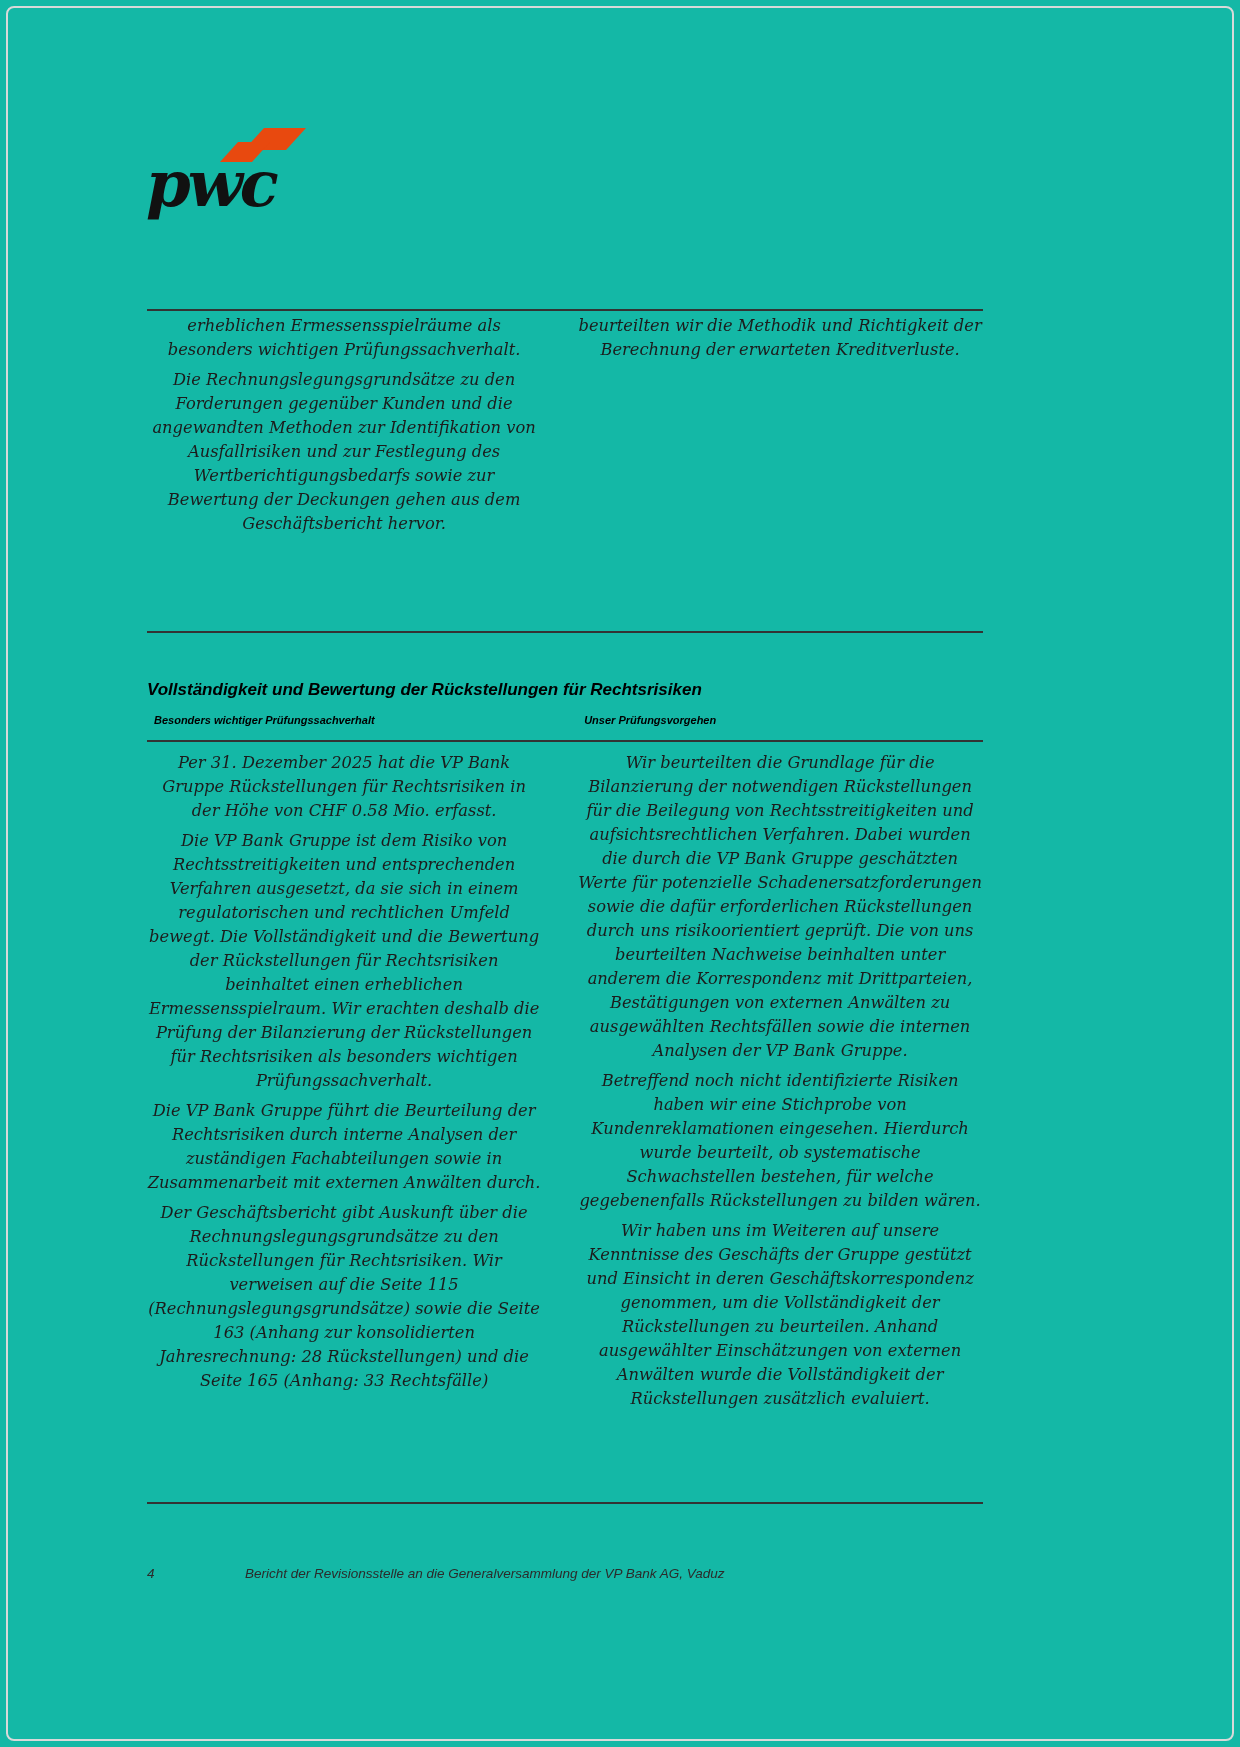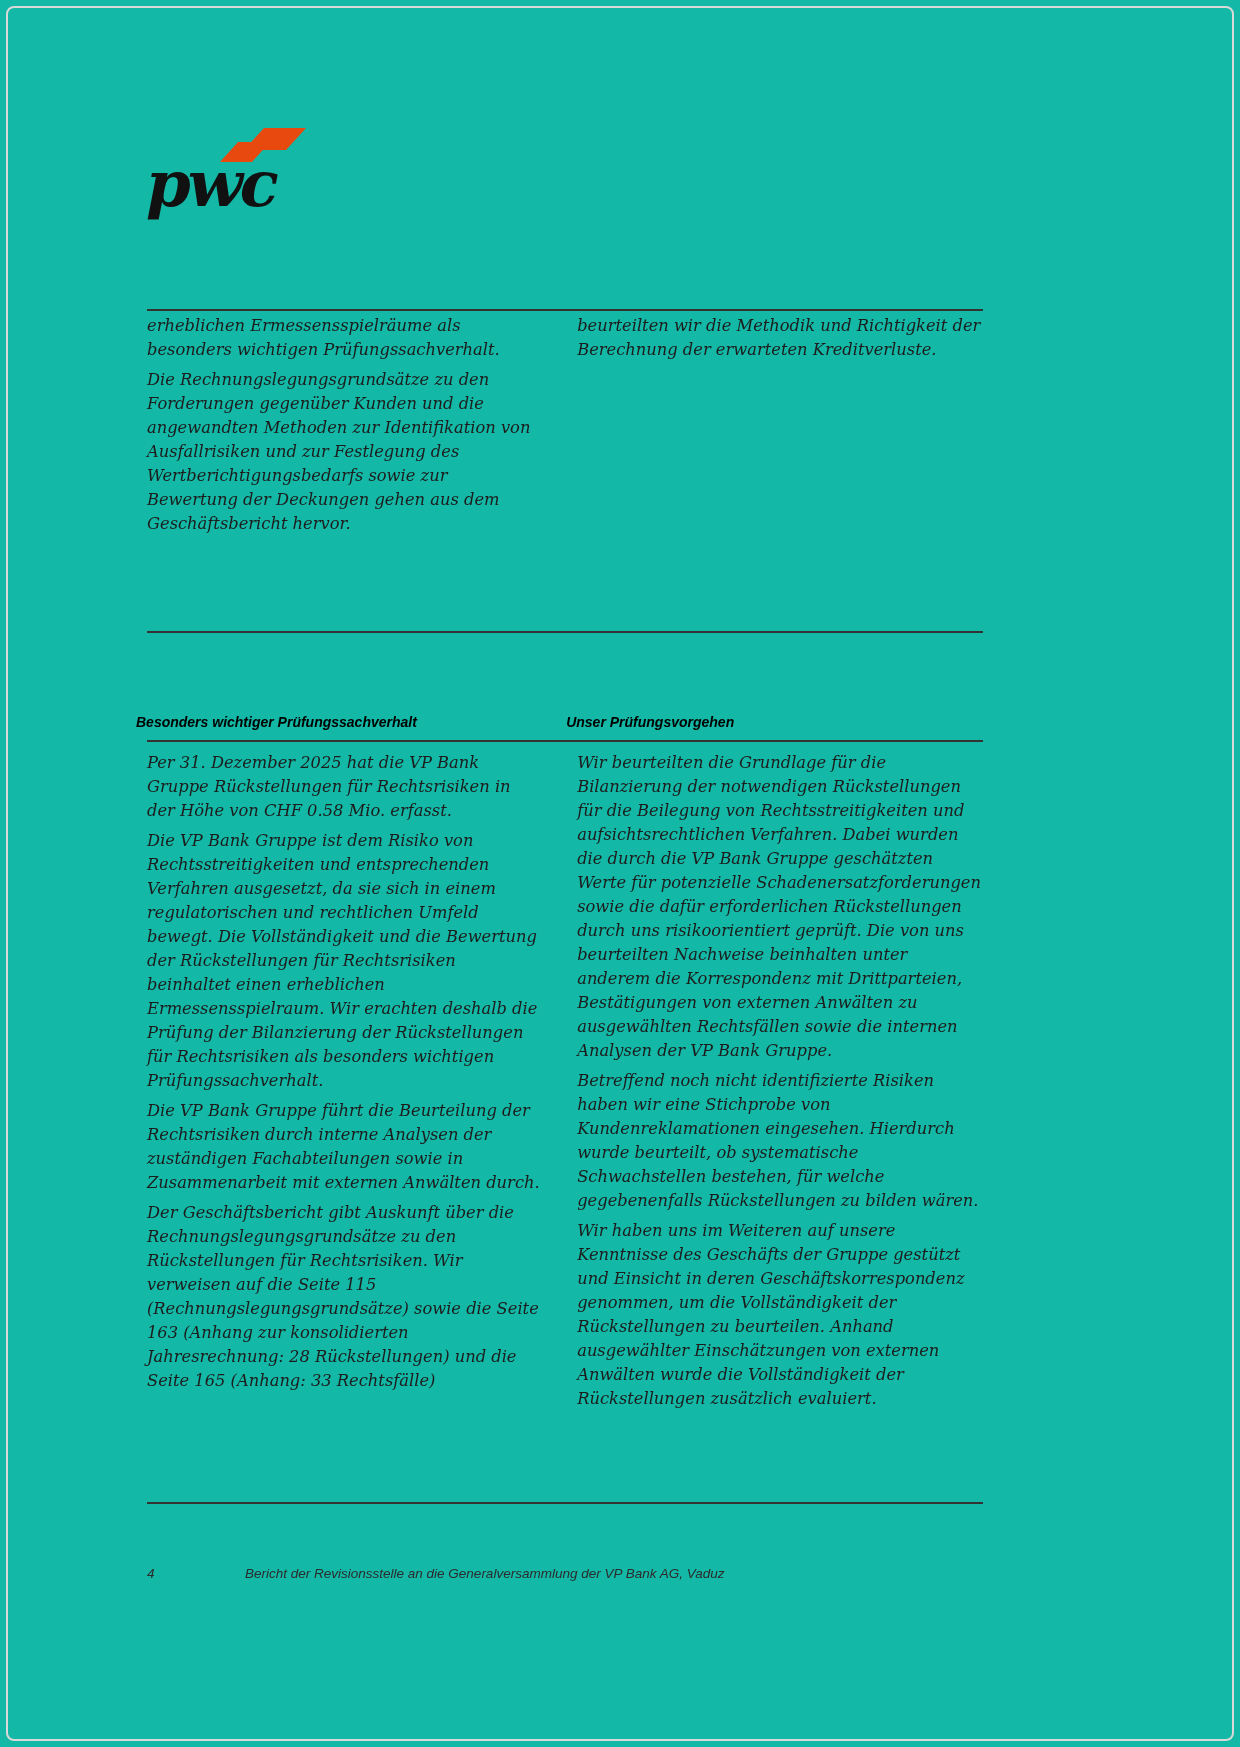--- a/index.html
+++ b/index.html
@@ -50,20 +50,21 @@
   .rule-1 { top: 309px; }
   .rule-2 { top: 631px; }
   .rule-3 { top: 740px; }
   .rule-4 { top: 1502px; }
 
   .cols {
     position: absolute;
     left: 147px;
     width: 836px;
     display: flex;
+    text-align: center;
   }
   .cols-top  { top: 314px; }
   .cols-main { top: 751px; }
   .col-left  { width: 406px; margin-right: 12px; }
   .col-right { width: 418px; margin-left: 24px; }
 
   p.body {
     margin: 0 0 6px 0;
     font-size: 16.3px;
     line-height: 24px;
@@ -75,27 +76,27 @@
     left: 147px;
     top: 680px;
     width: 836px;
     font-family: "Liberation Sans", sans-serif;
     font-weight: 700;
     font-size: 17px;
     color: #000000;
   }
   .col-headers {
     position: absolute;
-    left: 136px;
+    left: 154px;
     top: 714px;
     width: 836px;
     display: flex;
     font-family: "Liberation Sans", sans-serif;
     font-weight: 700;
-    font-size: 14px;
+    font-size: 11px;
     color: #000000;
   }
   .col-headers .col-left  { width: 406px; margin-right: 12px; }
   .col-headers .col-right { width: 418px; }
 
   .footer {
     position: absolute;
     top: 1566px;
     left: 0;
     width: 1240px;
@@ -136,20 +137,21 @@
       <p class="body">erheblichen Ermessensspielräume als besonders wichtigen Prüfungssachverhalt.</p>
       <p class="body">Die Rechnungslegungsgrundsätze zu den Forderungen gegenüber Kunden und die angewandten Methoden zur Identifikation von Ausfallrisiken und zur Festlegung des Wertberichtigungsbedarfs sowie zur Bewertung der Deckungen gehen aus dem Geschäftsbericht hervor.</p>
     </div>
     <div class="col-right">
       <p class="body">beurteilten wir die Methodik und Richtigkeit der Berechnung der erwarteten Kreditverluste.</p>
     </div>
   </div>
 
   <div class="rule rule-2"></div>
 
+  <div class="section-title">Vollständigkeit und Bewertung der Rückstellungen für Rechtsrisiken</div>
 
   <div class="col-headers">
     <div class="col-left">Besonders wichtiger Prüfungssachverhalt</div>
     <div class="col-right">Unser Prüfungsvorgehen</div>
   </div>
 
   <div class="rule rule-3"></div>
 
   <div class="cols cols-main">
     <div class="col-left">

